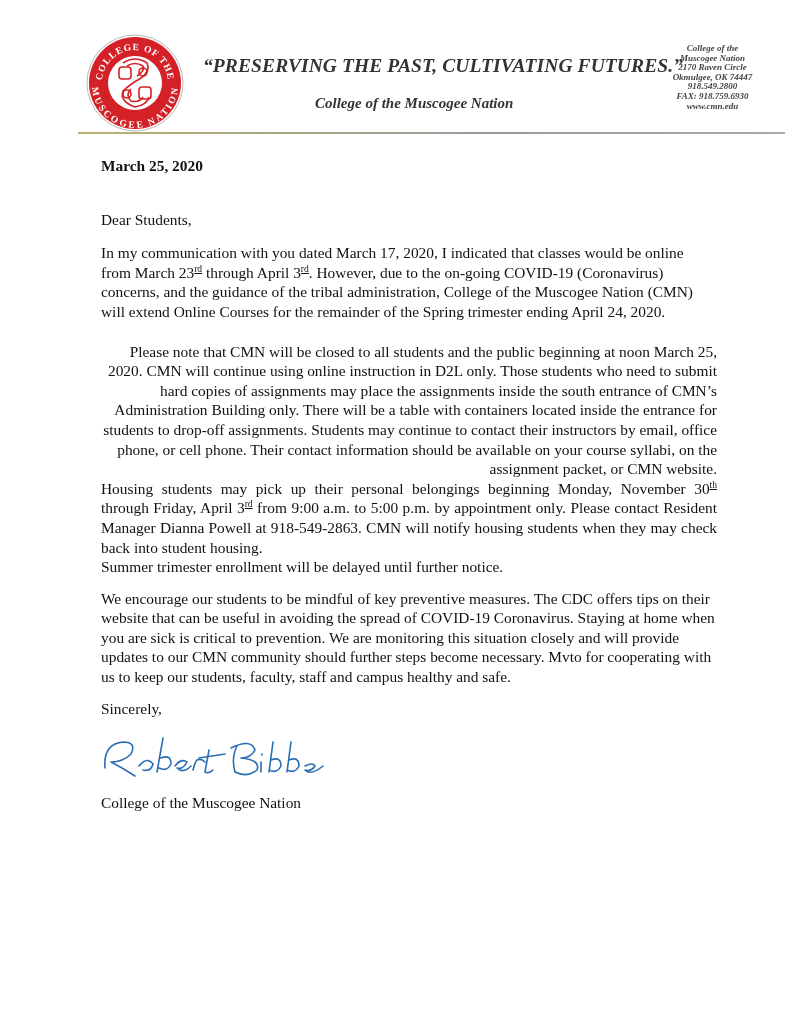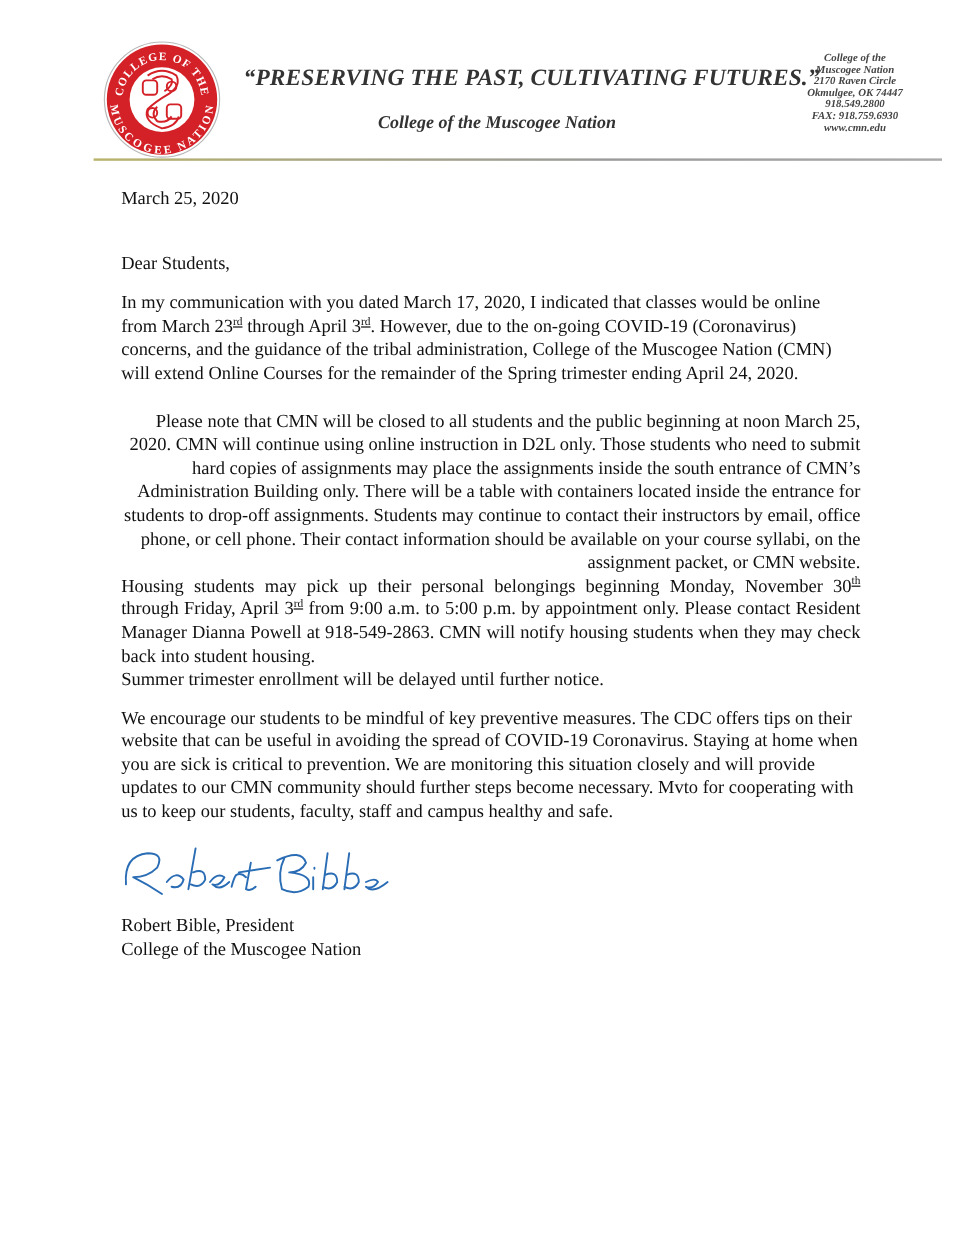--- a/index.html
+++ b/index.html
@@ -25,21 +25,21 @@
   }
   .rule {
     position: absolute; left: 78px; top: 132px; width: 707px; height: 2px;
     background: linear-gradient(to right, #b9b36a 0%, #a9a782 25%, #9a9a9a 60%, #aaaaaa 100%);
   }
   .content {
     position: absolute; left: 101px; top: 150px; width: 616px;
     font-size: 15.4px; line-height: 19.6px; color: #111;
   }
   .content p { margin: 0; }
-  .date { margin-top: 6px !important; }
+  .date { margin-top: 6px !important; font-weight: bold; }
   .salutation { margin-top: 34px !important; }
   .p1 { margin-top: 14px !important; }
   .p2 { margin-top: 20px !important; text-align: right; }
   .h { font-weight: bold; margin-top: 16px !important; }
   .justify { text-align: justify; }
   .p-spaced { margin-top: 12px !important; }
   sup { font-size: 9.5px; line-height: 0; vertical-align: super; text-decoration: underline; }
   .signature { margin-top: 10px; width: 260px; height: 60px; }
   .sig-block { margin-top: 4px; }
 </style>
@@ -95,32 +95,32 @@
   <p class="p1"><span>In my communication with you dated March 17, 2020, I indicated that classes would be online from March 23</span><sup>rd</sup><span> through April 3</span><sup>rd</sup><span>. However, due to the on-going COVID-19 (Coronavirus) concerns, and the guidance of the tribal administration, College of the Muscogee Nation (CMN) will extend Online Courses for the remainder of the Spring trimester ending April 24, 2020.</span></p>
 
   <p class="p2">Please note that CMN will be closed to all students and the public beginning at noon March 25, 2020. CMN will continue using online instruction in D2L only. Those students who need to submit hard copies of assignments may place the assignments inside the south entrance of CMN’s Administration Building only. There will be a table with containers located inside the entrance for students to drop-off assignments. Students may continue to contact their instructors by email, office phone, or cell phone. Their contact information should be available on your course syllabi, on the assignment packet, or CMN website.</p>
 
   <p class="justify"><span>Housing students may pick up their personal belongings beginning Monday, November 30</span><sup>th</sup><span> through Friday, April 3</span><sup>rd</sup><span> from 9:00 a.m. to 5:00 p.m. by appointment only. Please contact Resident Manager Dianna Powell at 918-549-2863. CMN will notify housing students when they may check back into student housing.</span></p>
 
   <p>Summer trimester enrollment will be delayed until further notice.</p>
 
   <p class="p-spaced">We encourage our students to be mindful of key preventive measures. The CDC offers tips on their website that can be useful in avoiding the spread of COVID-19 Coronavirus. Staying at home when you are sick is critical to prevention. We are monitoring this situation closely and will provide updates to our CMN community should further steps become necessary. Mvto for cooperating with us to keep our students, faculty, staff and campus healthy and safe.</p>
 
+  <p class="p-spaced">Sincerely,</p>
 
   <svg class="signature" viewBox="0 0 260 60">
     <g fill="none" stroke="#2a6db5" stroke-width="1.6" stroke-linecap="round" stroke-linejoin="round">
       <path d="M 4 40 Q 2 16 22 14 Q 36 14 30 26 Q 22 34 10 34 Q 22 40 34 48"></path>
       <path d="M 38 38 Q 46 28 52 36 Q 50 44 42 42"></path>
       <path d="M 56 44 L 62 10 M 60 30 Q 70 26 70 36 Q 66 44 58 40"></path>
       <path d="M 74 38 Q 80 30 86 34 Q 82 42 76 40 Q 82 46 90 38"></path>
       <path d="M 92 42 Q 94 34 96 32 Q 100 30 104 34"></path>
       <path d="M 108 22 L 104 44 Q 108 46 112 42 M 98 30 L 124 26"></path>
       <path d="M 136 18 Q 130 30 134 44 M 130 20 Q 150 10 154 22 Q 150 30 140 30 Q 160 32 156 42 Q 146 50 134 44"></path>
       <path d="M 160 34 L 160 44 M 161 26 L 161 27"></path>
       <path d="M 168 44 L 172 14 M 170 32 Q 180 28 180 38 Q 176 46 168 42"></path>
       <path d="M 186 44 L 190 14 M 188 32 Q 198 28 198 38 Q 194 46 186 42"></path>
       <path d="M 204 38 Q 212 34 214 38 Q 210 44 204 42 Q 210 48 222 38"></path>
     </g>
   </svg>
 
-  <p class="sig-block">Robert Bible, President</p>
   <p>College of the Muscogee Nation</p>
 </div>
 
 </body></html>

